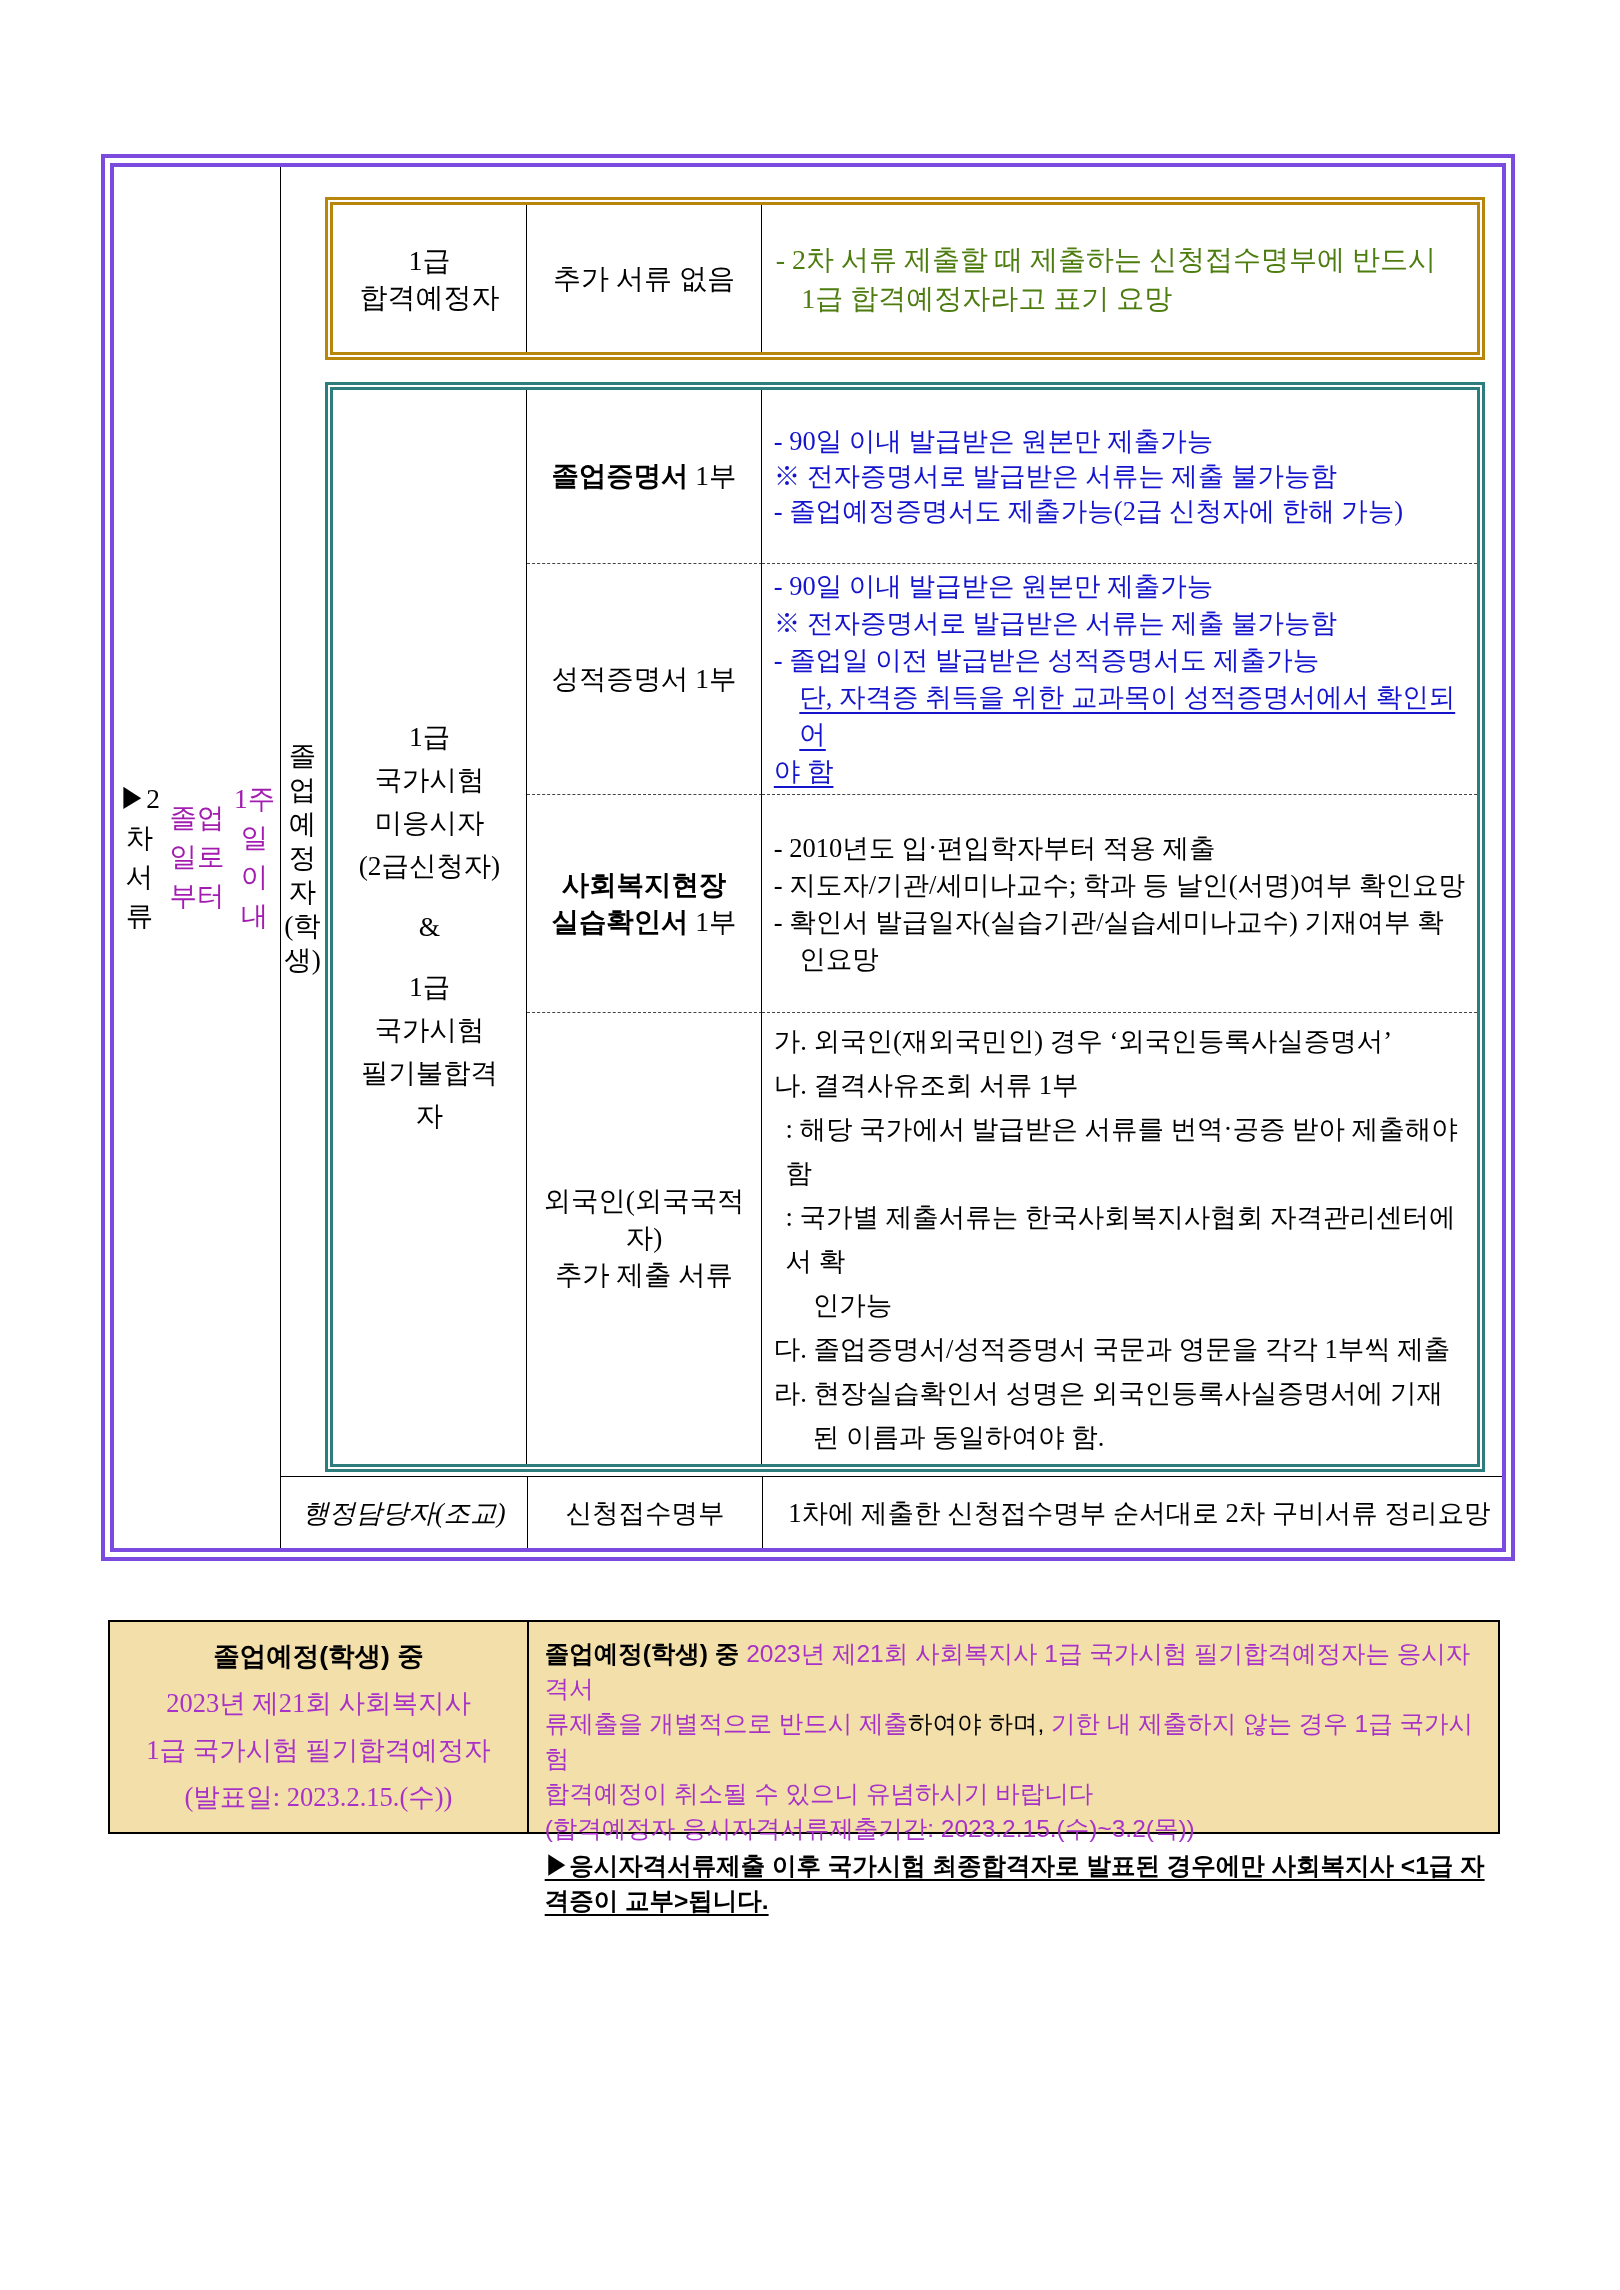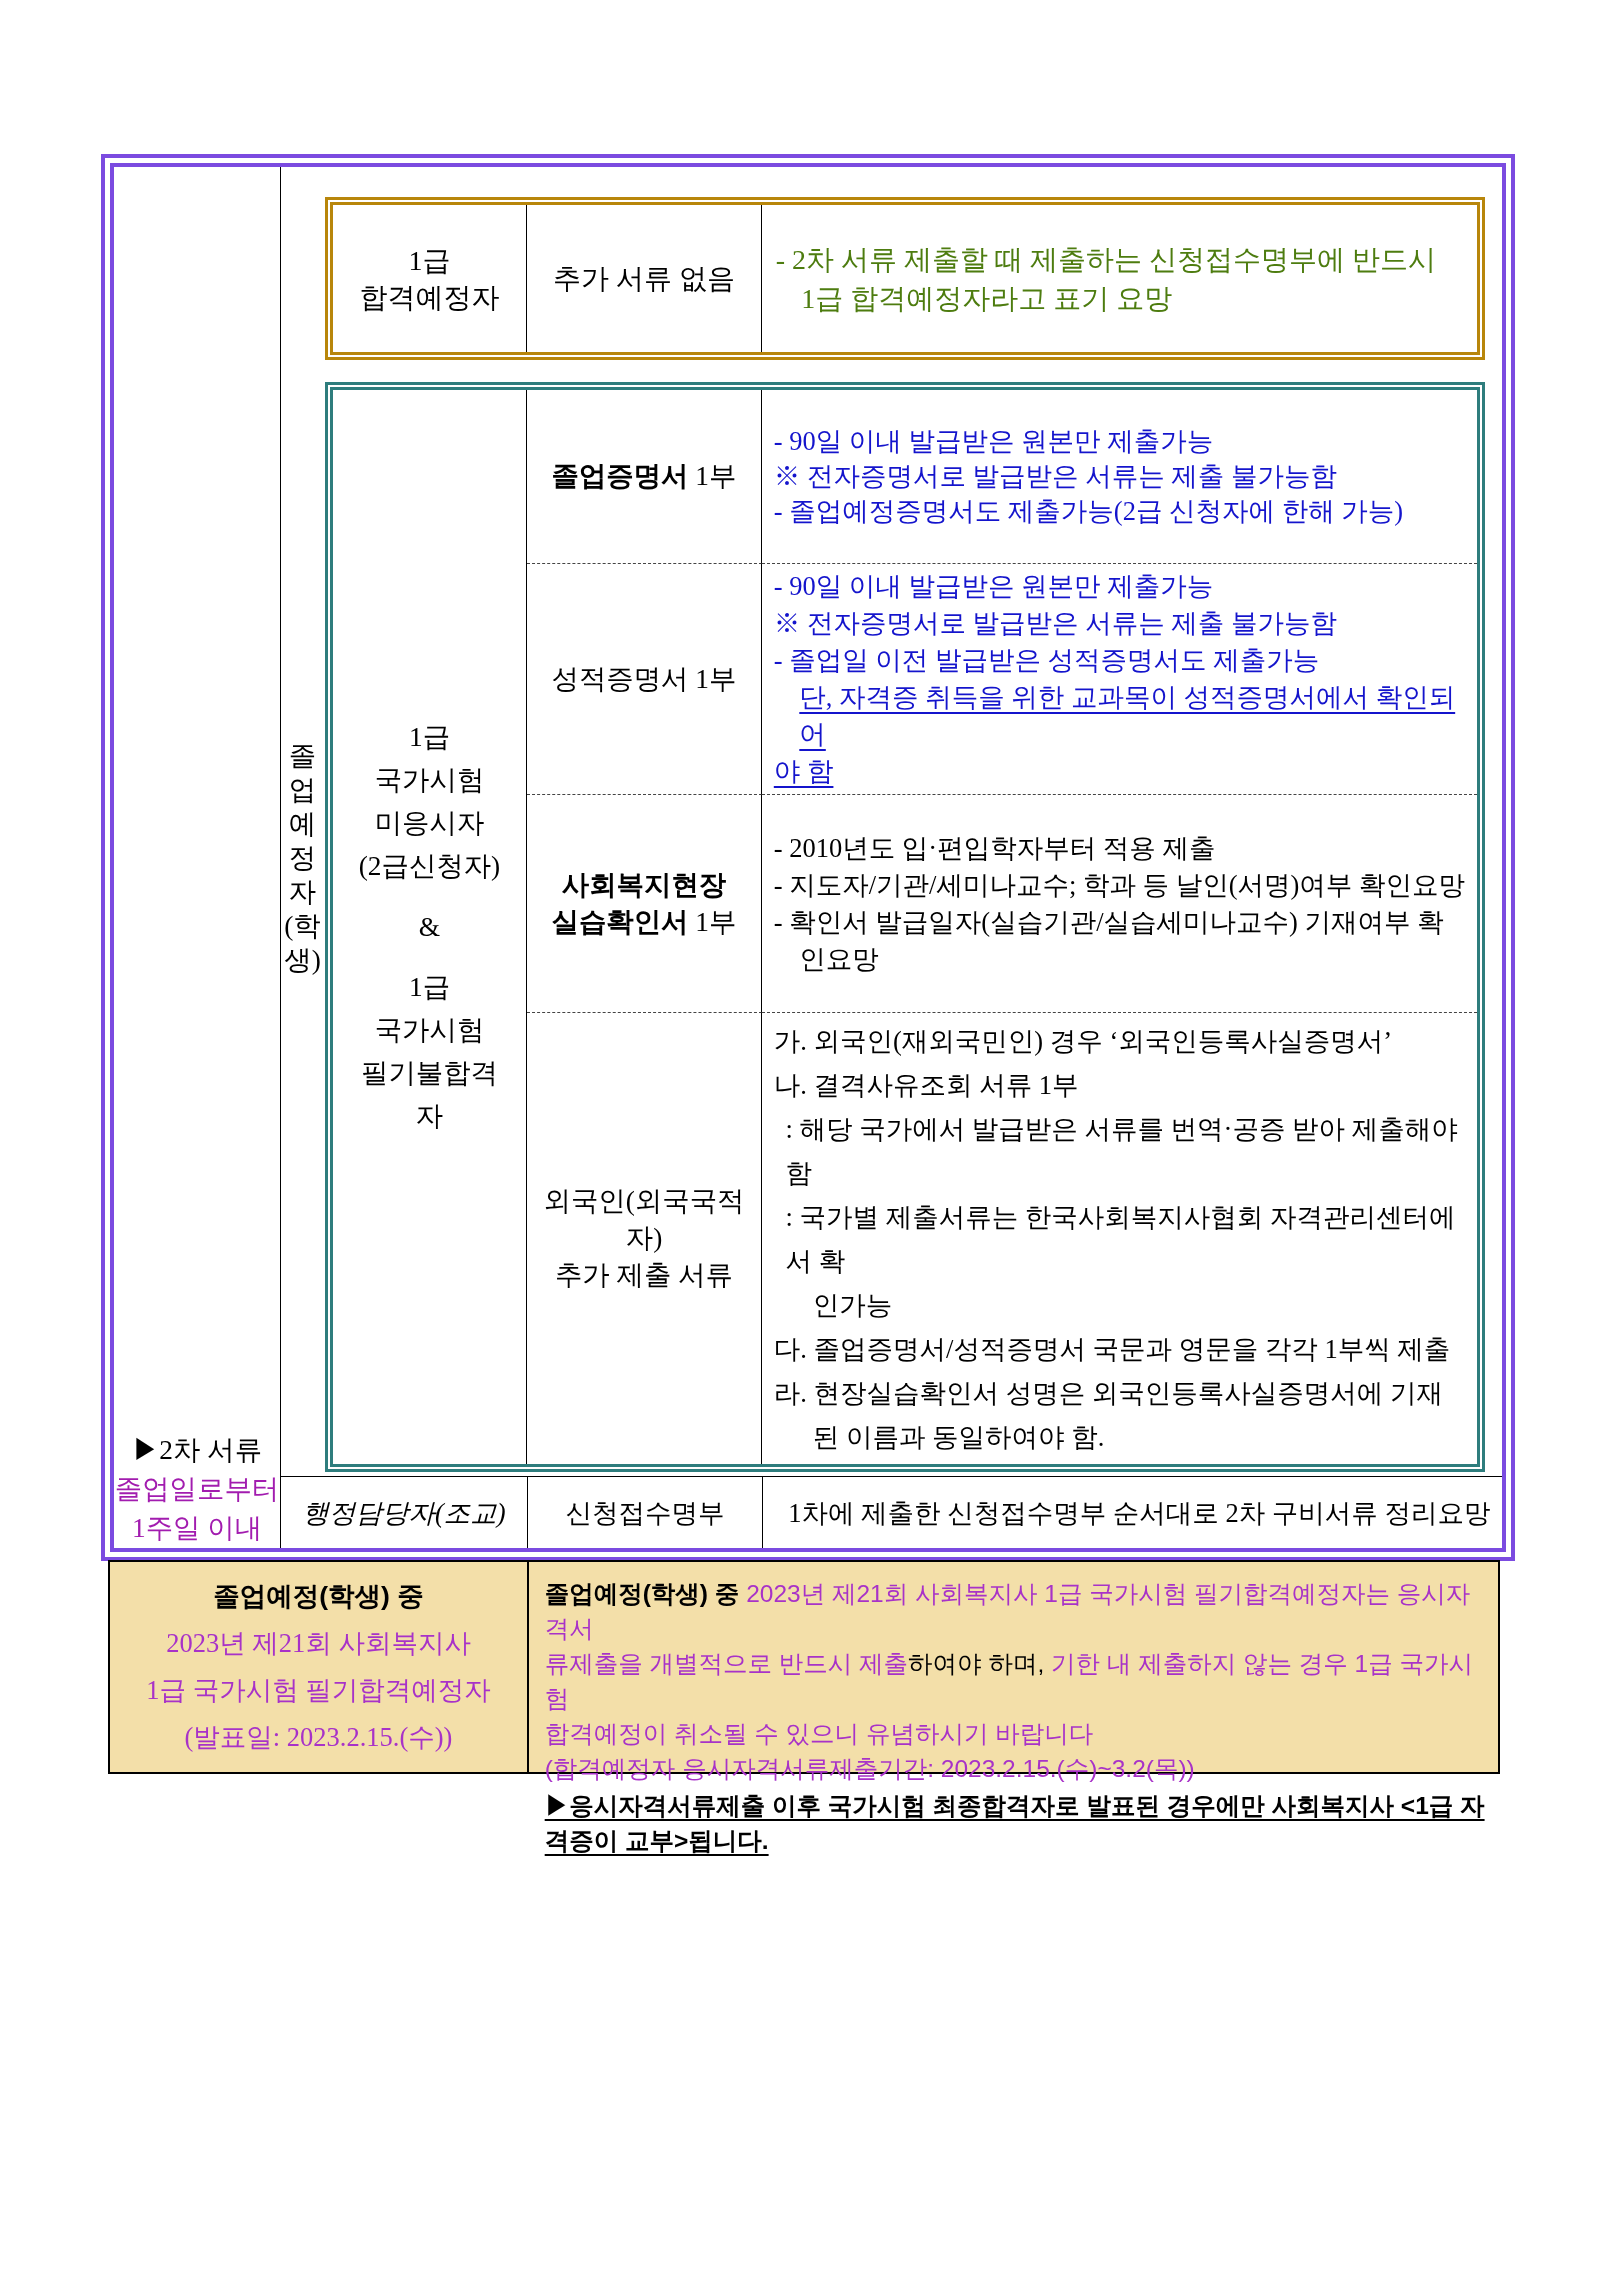--- a/index.html
+++ b/index.html
@@ -8,21 +8,21 @@
     font-family:"Liberation Serif", serif; color:#000; overflow:hidden;
   }
   
   .outer {
     position:absolute; left:101px; top:154px; width:1414px; height:1407px;
     border:13.7px double #7b4be0; box-sizing:border-box;
   }
   .col1 {
     position:absolute; left:0; top:0; bottom:0; width:166px;
     border-right:1px solid #000;
-    display:flex; flex-direction:column; justify-content:flex-end; align-items:center;
+    display:flex; justify-content:flex-start; align-items:center;
     font-size:27.4px; line-height:39px; text-align:center;
   }
   .col1 .red { color:#a21caf; }
   
   .vtext {
     position:absolute; left:167px; top:0; bottom:0; width:43px;
     display:flex; flex-direction:column; justify-content:center; align-items:center;
     font-size:27.4px; line-height:34px;
   }
   
@@ -68,21 +68,21 @@
   .adminRow {
     position:absolute; left:167px; right:0; top:1309px; bottom:0;
     border-top:1px solid #000; display:flex; font-size:26.5px;
   }
   .adminRow .cell { display:flex; align-items:center; justify-content:center; box-sizing:border-box; }
   .a1 { width:247px; border-right:1px solid #000;font-style:italic; }
   .a2 { width:235px; border-right:1px solid #000; }
   .a3 { flex:1; justify-content:flex-start; padding-left:13.7px; }
   
   .footer {
-    position:absolute; left:108px; top:1560px; width:1392px; height:214px;
+    position:absolute; left:108px; top:1620px; width:1392px; height:214px;
     background:#f3dfa9; border:2px solid #000; box-sizing:border-box; display:flex;
   }
   .fLeft {
     width:419px; border-right:2px solid #000; box-sizing:border-box;
     display:flex; flex-direction:column; justify-content:center; align-items:center;
     text-align:center; font-size:26.5px; line-height:47px;
   }
   .fLeft .b1 { font-family:"Liberation Sans", sans-serif; font-weight:bold; }
   .magenta { color:#a832c8; }
   .fRight {

